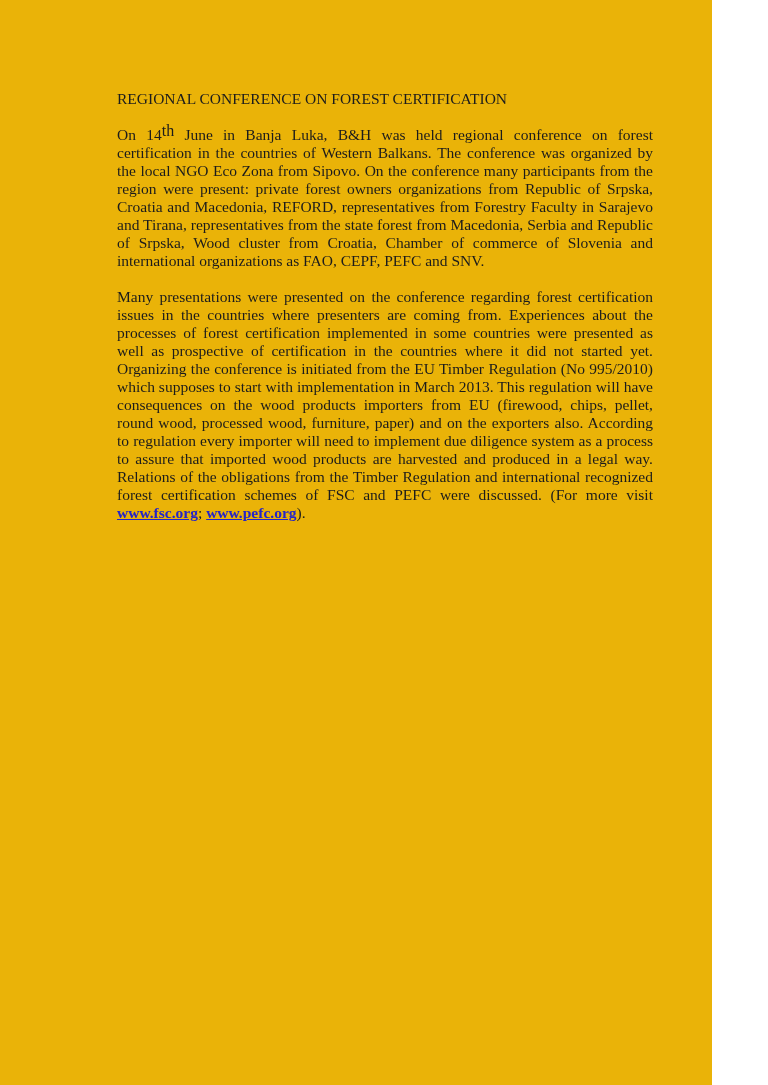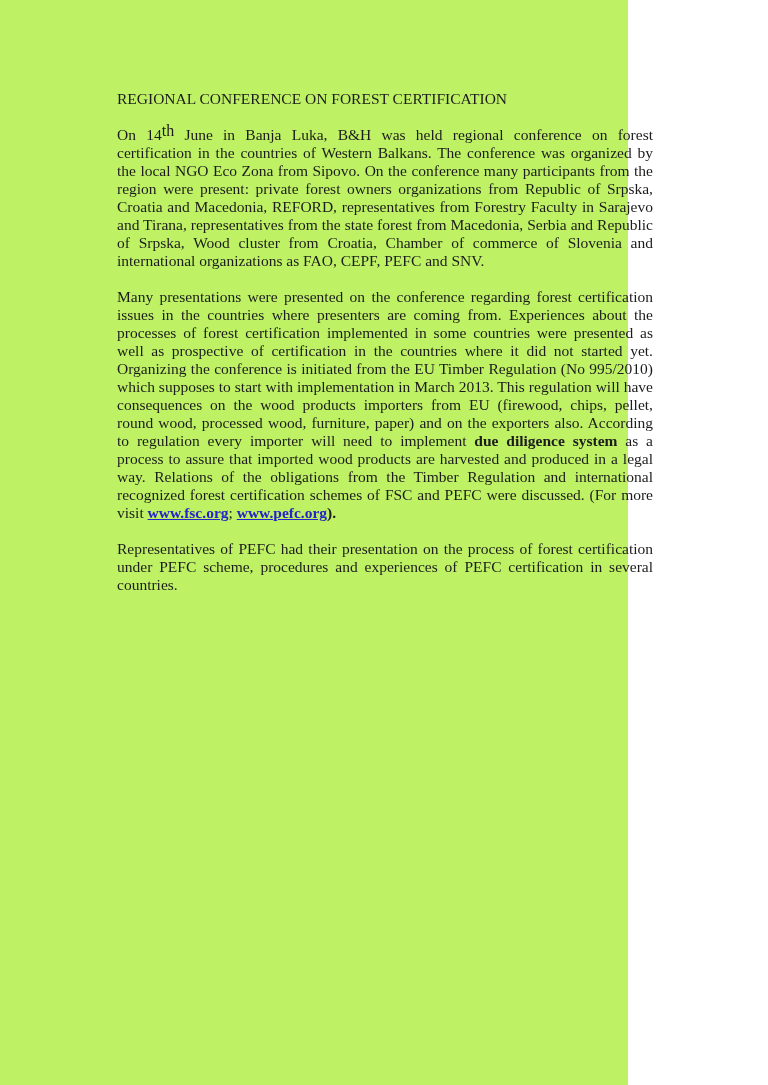--- a/index.html
+++ b/index.html
@@ -8,22 +8,22 @@
     width: 768px;
     height: 1085px;
     background: #ffffff;
     position: relative;
     overflow: hidden;
     font-family: "Liberation Serif", serif;
   }
   .page {
     position: absolute;
     left: 0; top: 0;
-    width: 628px; height: 1085px;
-    background: #bef264;
+    width: 712px; height: 1085px;
+    background: #eab308;
   }
   .content {
     position: absolute;
     left: 117px;
     top: 90px;
     width: 536px;
     font-size: 15.5px;
     line-height: 18px;
     color: #1c1c1c;
   }
@@ -38,36 +38,35 @@
     text-align: justify;
   }
   .para:last-child { margin-bottom: 0; }
   sup.ordinal {
     font-size: 16px;
     line-height: 0;
     vertical-align: baseline;
     position: relative;
     top: -4.5px;
   }
-  .bold { font-weight: bold; }
+  .bold { font-weight: normal; }
   .doc-link {
     color: #2424c9;
     font-weight: bold;
     text-decoration: underline;
     cursor: pointer;
   }
 </style>
 </head>
 <body>
 
 <div class="page">
   <div class="content">
 
     <h1 class="doc-title">REGIONAL CONFERENCE ON FOREST CERTIFICATION</h1>
 
     <p class="para"><span>On 14</span><sup class="ordinal">th</sup><span> June in Banja Luka, B&amp;H was held regional conference on forest certification in the countries of Western Balkans. The conference was organized by the local NGO Eco Zona from Sipovo. On the conference many participants from the region were present: private forest owners organizations from Republic of Srpska, Croatia and Macedonia, REFORD, representatives from Forestry Faculty in Sarajevo and Tirana, representatives from the state forest from Macedonia, Serbia and Republic of Srpska, Wood cluster from Croatia, Chamber of commerce of Slovenia and international organizations as FAO, CEPF, PEFC and SNV.</span></p>
 
     <p class="para"><span>Many presentations were presented on the conference regarding forest certification issues in the countries where presenters are coming from. Experiences about the processes of forest certification implemented in some countries were presented as well as prospective of certification in the countries where it did not started yet. Organizing the conference is initiated from the EU Timber Regulation (No 995/2010) which supposes to start with implementation in March 2013. This regulation will have consequences on the wood products importers from EU (firewood, chips, pellet, round wood, processed wood, furniture, paper) and on the exporters also. According to regulation every importer will need to implement </span><span class="bold">due diligence system</span><span> as a process to assure that imported wood products are harvested and produced in a legal way. Relations of the obligations from the Timber Regulation and international recognized forest certification schemes of FSC and PEFC were discussed. (For more visit </span><a class="doc-link">www.fsc.org</a><span>; </span><a class="doc-link">www.pefc.org</a><span class="bold">).</span></p>
 
-    <p class="para">Representatives of PEFC had their presentation on the process of forest certification under PEFC scheme, procedures and experiences of PEFC certification in several countries.</p>
 
   </div>
 </div>
 
 </body></html>

